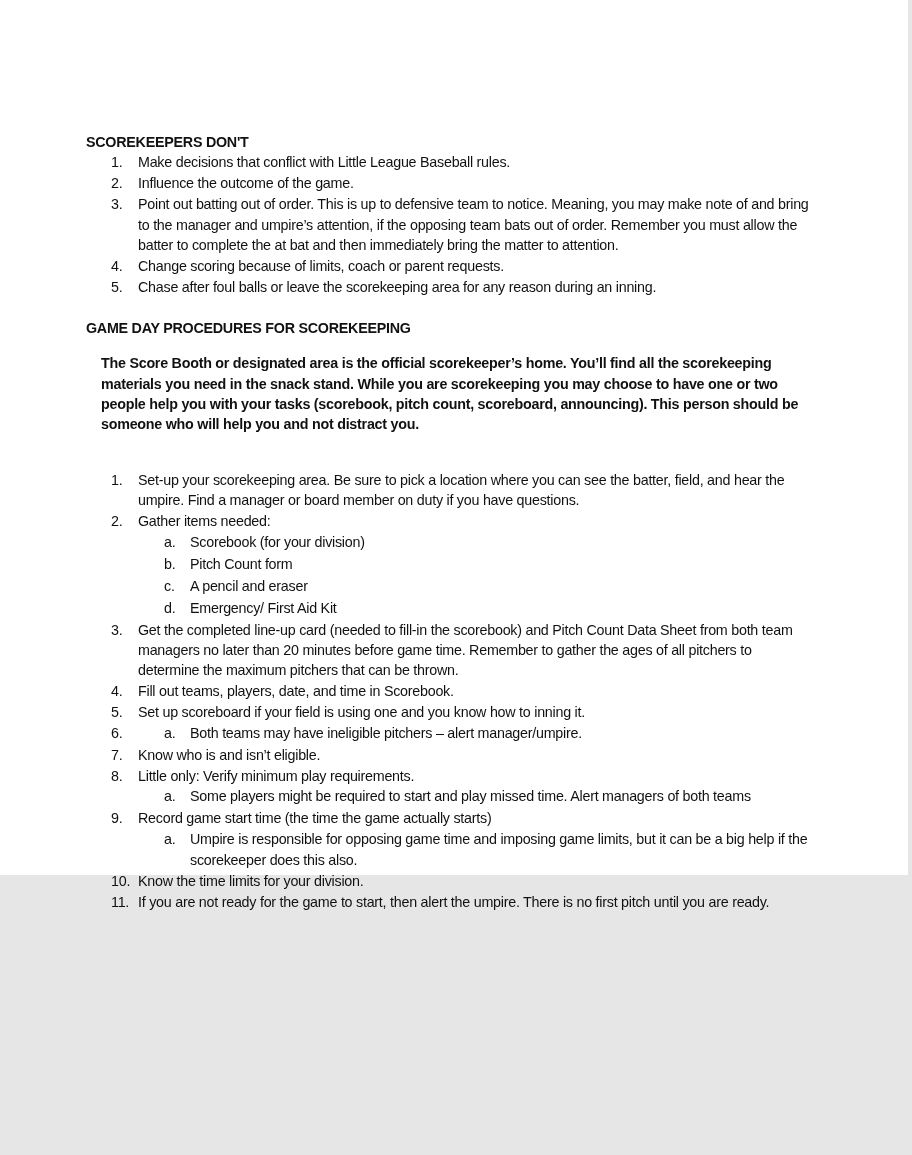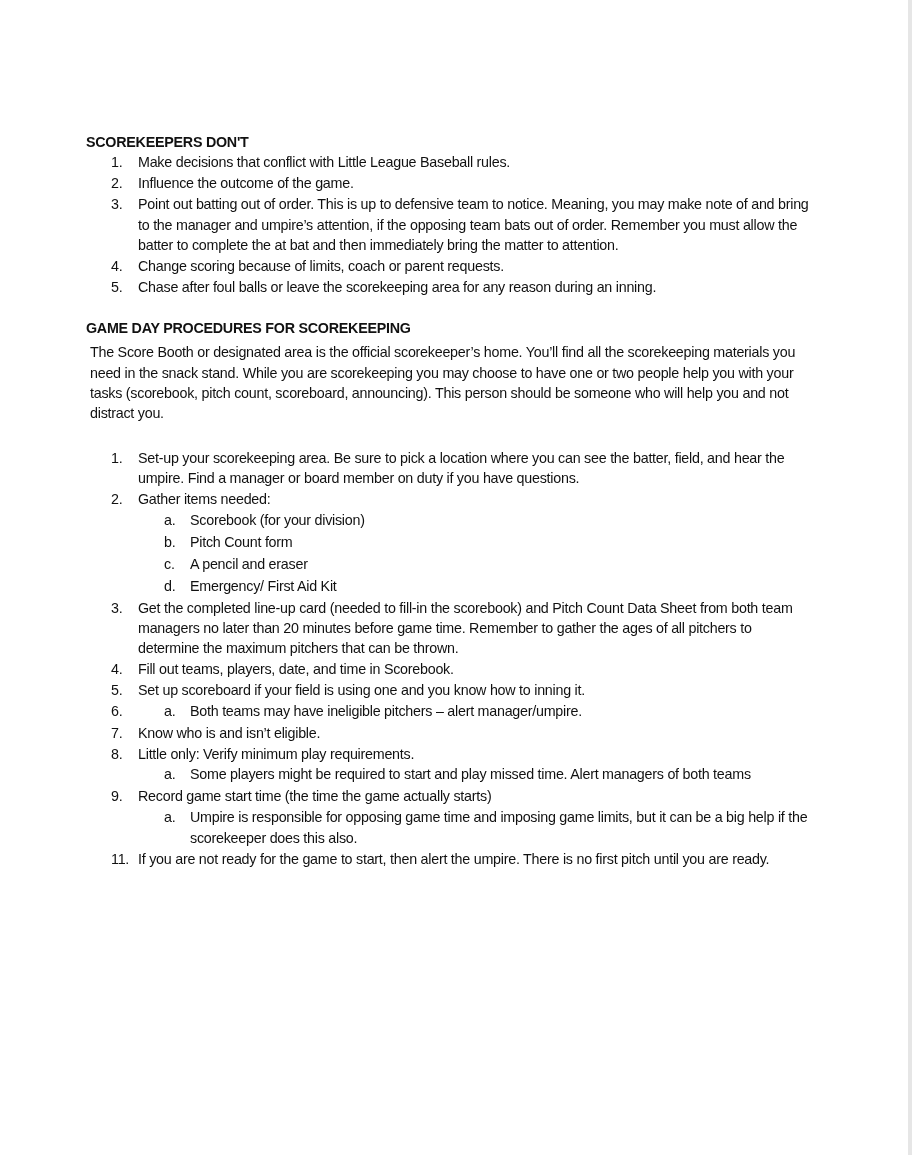--- a/index.html
+++ b/index.html
@@ -4,30 +4,30 @@
   <style>
     html, body { margin: 0; padding: 0; }
     body {
       width: 912px; height: 1155px; overflow: hidden;
       background: #e6e6e6;
       font-family: "Liberation Sans", sans-serif;
       color: #111;
     }
     .page {
       position: absolute; left: 0; top: 0;
-      width: 908px; height: 1155px;
+      width: 908px; height: 875px;
       background: #ffffff;
     }
     .content {
       position: absolute; left: 86px; top: 132px; width: 730px;
       font-size: 14.3px; line-height: 20.3px;
       letter-spacing: -0.25px;
     }
     .heading { font-weight: bold; margin: 0; }
-    .para { margin: 4px; }
+    .para { margin: 15px; font-weight: bold; }
     .gap { height: 20.3px; }
     ol { margin: 0; padding: 0; list-style: none; }
     .item { position: relative; padding-left: 52px; margin-bottom: 0.6px; }
     .item .num { position: absolute; left: 25px; top: 0; }
     .sub { position: relative; padding-left: 104px; margin-bottom: 1.6px; }
     .sub .num { position: absolute; left: 78px; top: 0; }
     .list1 .item { margin-bottom: 0.7px; }
   </style>
 </head>
 <body>
@@ -61,17 +61,18 @@
       <li class="item"><span class="num">3.</span><span>Get the completed line-up card (needed to fill-in the scorebook) and Pitch Count Data Sheet from both team managers no later than 20 minutes before game time. Remember to gather the ages of all pitchers to determine the maximum pitchers that can be thrown.</span></li>
       <li class="item"><span class="num">4.</span><span>Fill out teams, players, date, and time in Scorebook.</span></li>
       <li class="item"><span class="num">5.</span><span>Set up scoreboard if your field is using one and you know how to inning it.</span></li>
       <li class="item"><span class="num">6.</span></li>
       <li class="sub"><span class="num">a.</span><span>Both teams may have ineligible pitchers – alert manager/umpire.</span></li>
       <li class="item"><span class="num">7.</span><span>Know who is and isn’t eligible.</span></li>
       <li class="item"><span class="num">8.</span><span>Little only: Verify minimum play requirements.</span></li>
       <li class="sub"><span class="num">a.</span><span>Some players might be required to start and play missed time. Alert managers of both teams</span></li>
       <li class="item"><span class="num">9.</span><span>Record game start time (the time the game actually starts)</span></li>
       <li class="sub"><span class="num">a.</span><span>Umpire is responsible for opposing game time and imposing game limits, but it can be a big help if the scorekeeper does this also.</span></li>
+      <li class="item"><span class="num">10.</span><span>Know the time limits for your division.</span></li>
       <li class="item"><span class="num">11.</span><span>If you are not ready for the game to start, then alert the umpire. There is no first pitch until you are ready.</span></li>
     </ol>
 
   </div>
 </div>
 
 </body></html>

